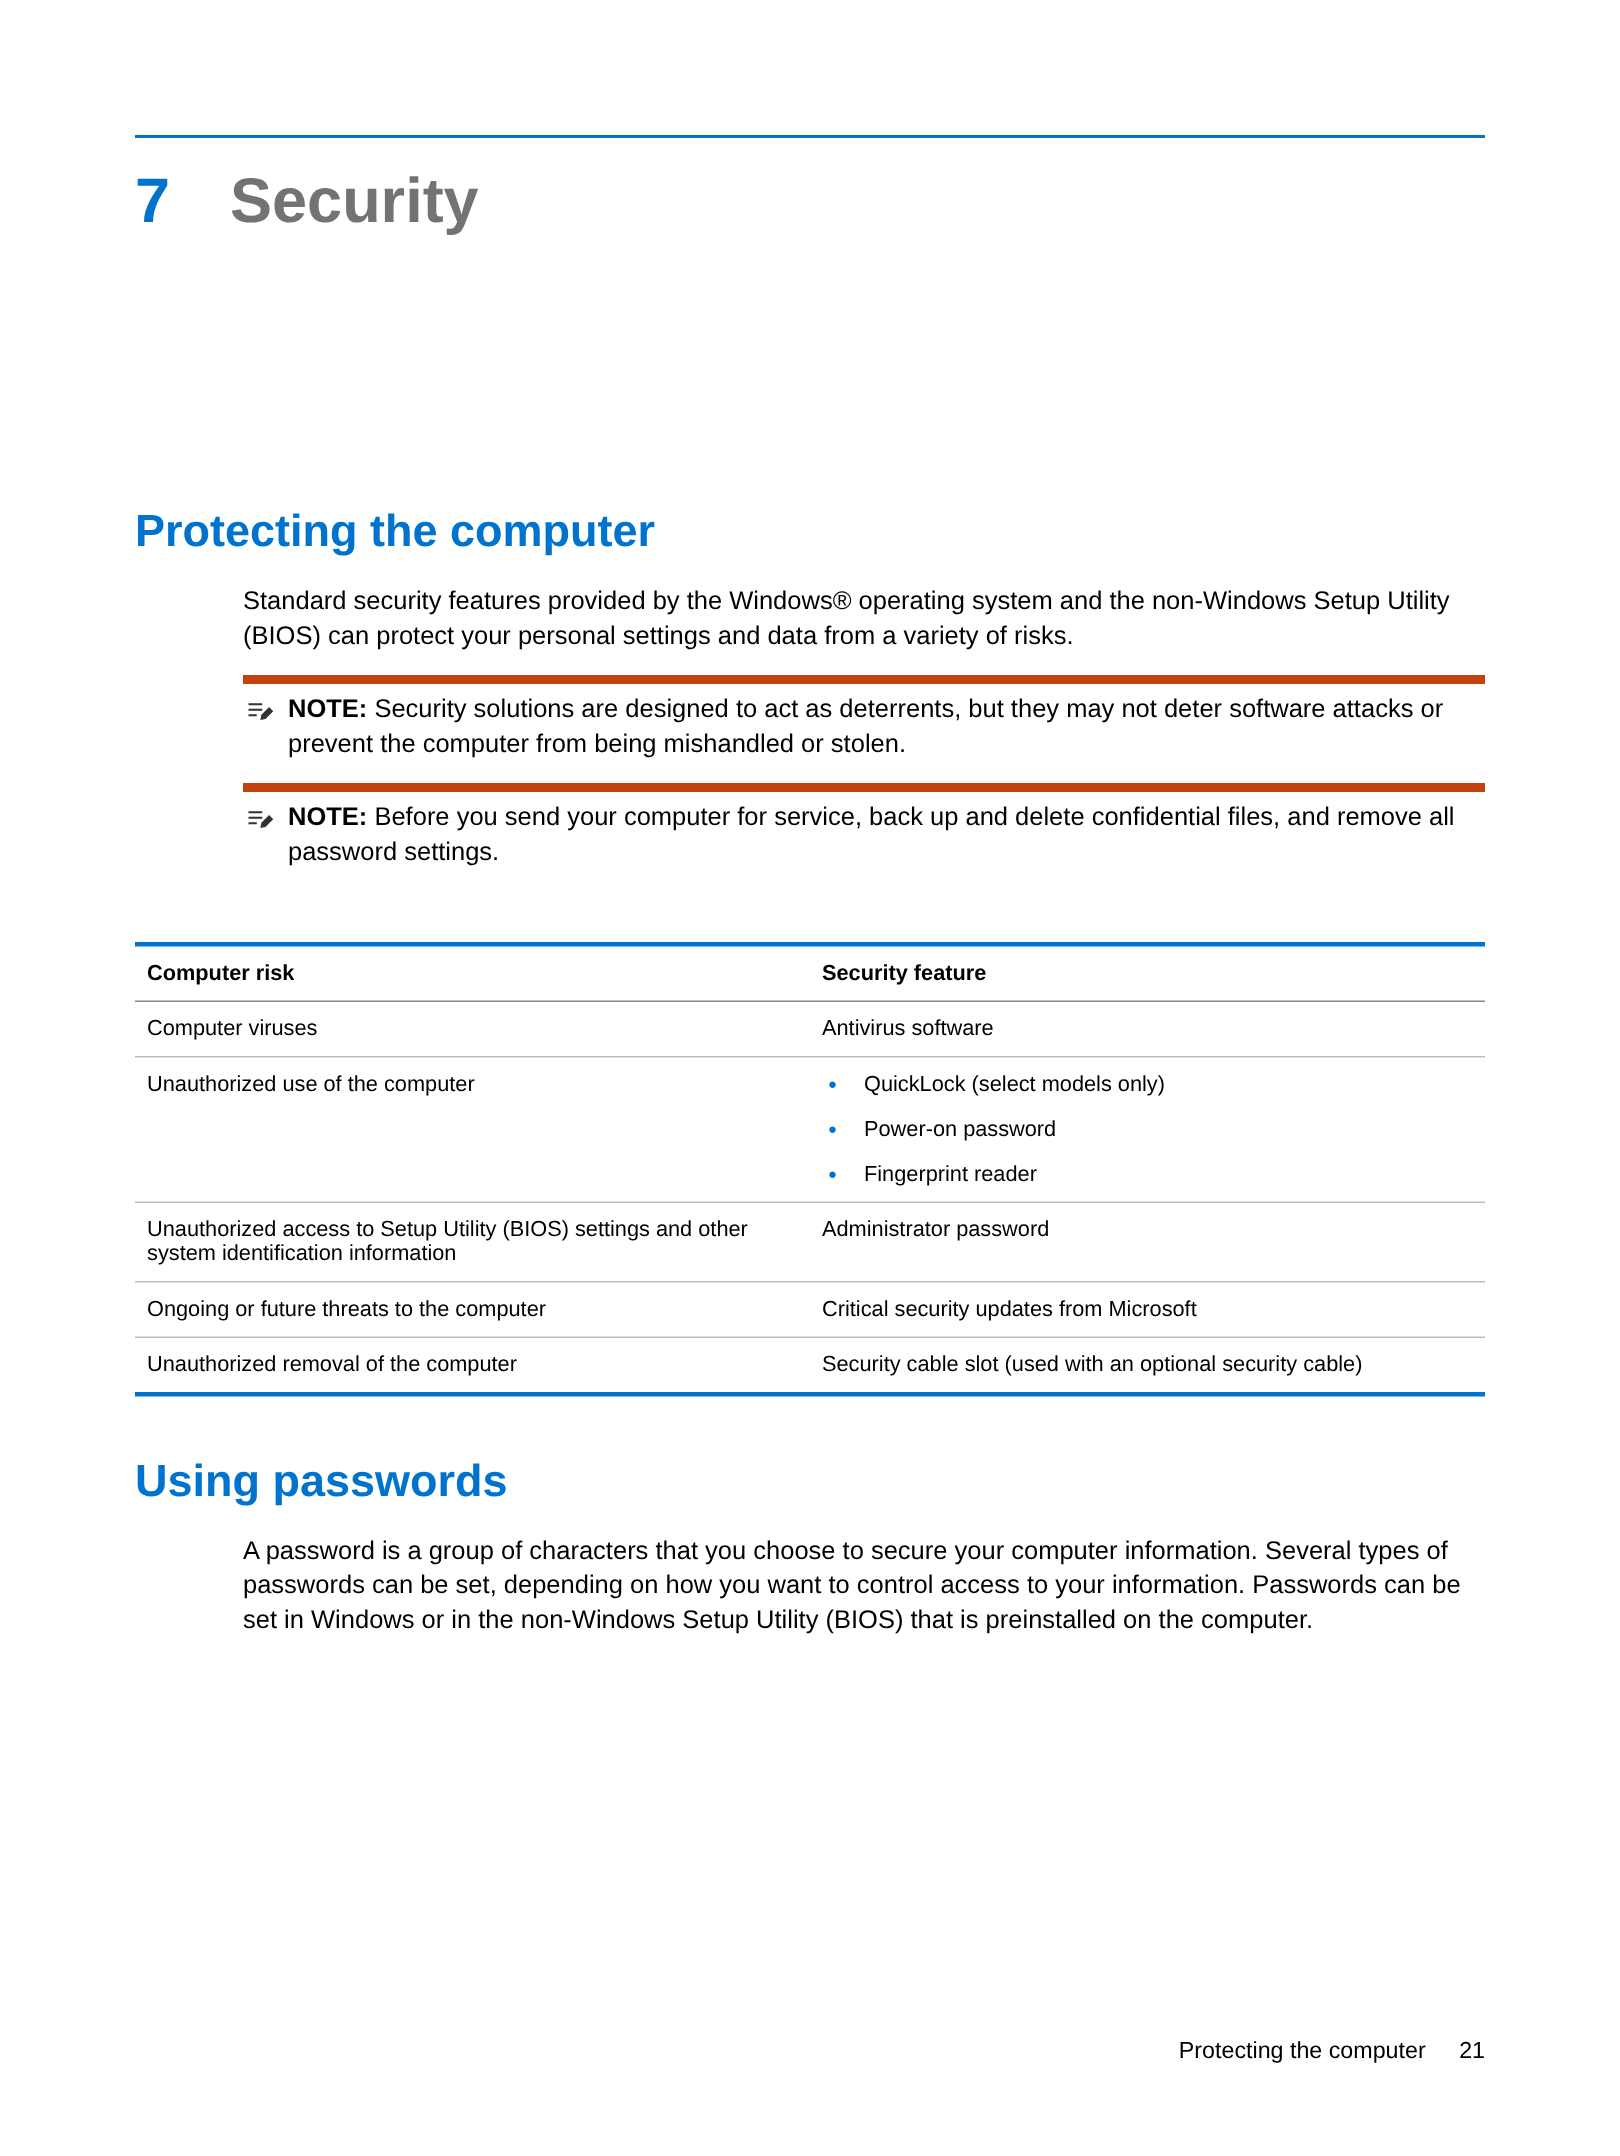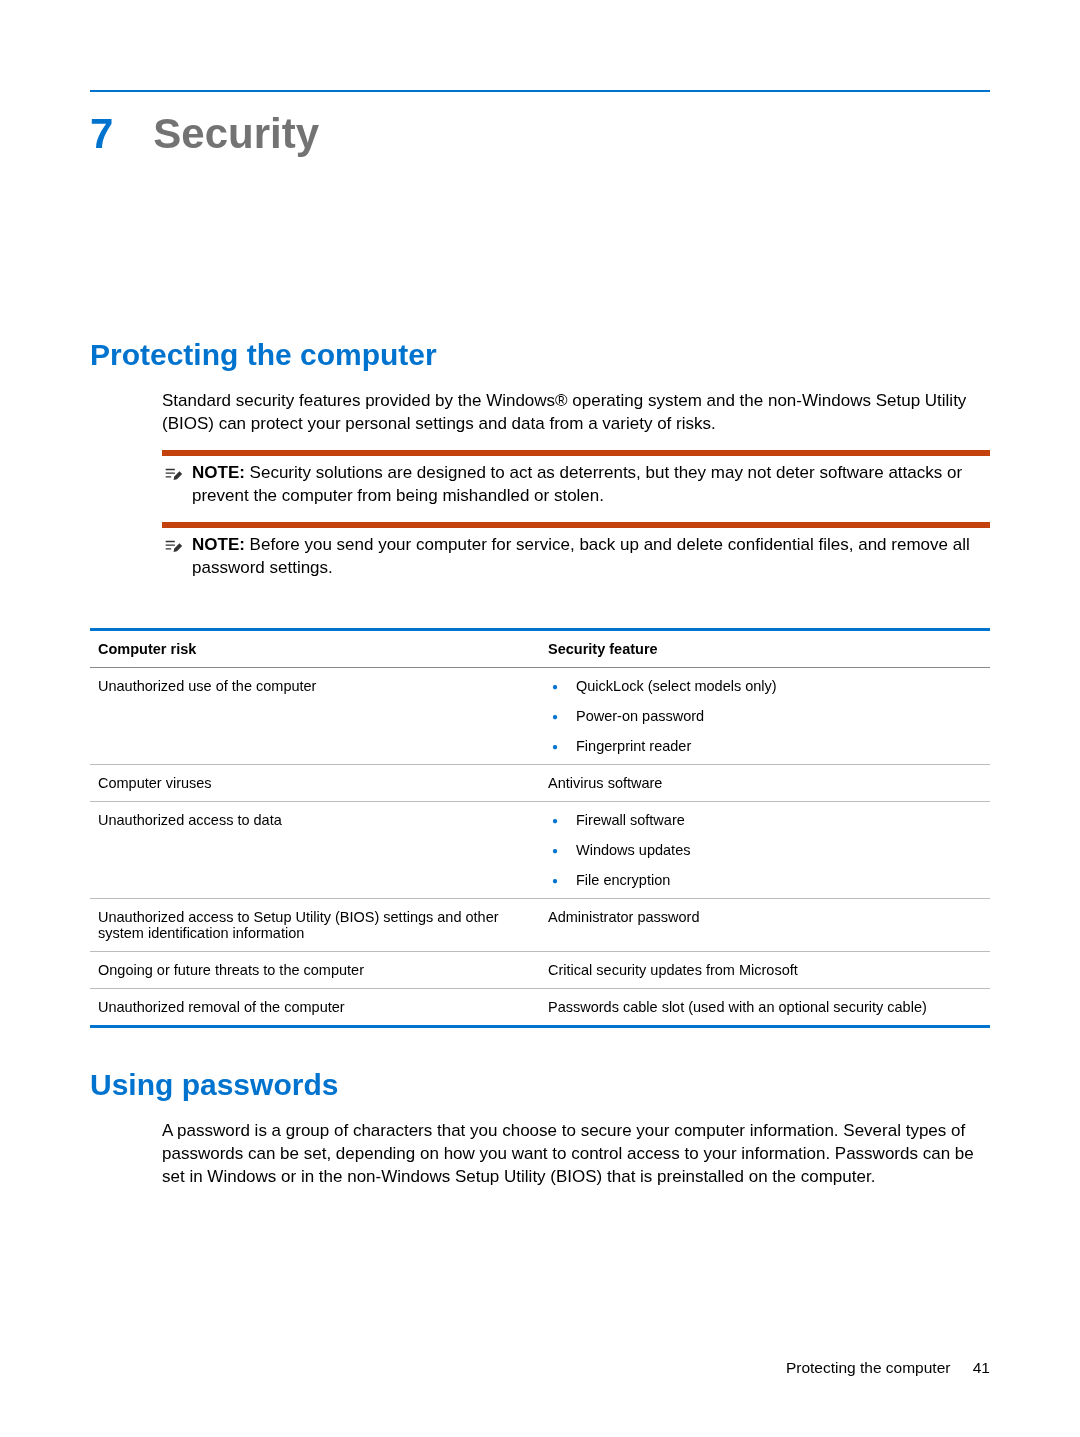--- a/index.html
+++ b/index.html
@@ -163,61 +163,51 @@
   <div class="table-wrap">
     <table>
       <thead>
         <tr>
           <th>Computer risk</th>
           <th>Security feature</th>
         </tr>
       </thead>
       <tbody id="table-body">
           <tr>
+            <td>Computer viruses</td>
+            <td>Antivirus software</td>
+          </tr>
+          <tr>
             <td>Unauthorized use of the computer</td>
             <td>
               <ul class="bullets">
                 <li>QuickLock (select models only)</li>
                 <li>Power-on password</li>
                 <li>Fingerprint reader</li>
               </ul>
             </td>
           </tr>
           <tr>
-            <td>Computer viruses</td>
-            <td>Antivirus software</td>
-          </tr>
-          <tr>
-            <td>Unauthorized access to data</td>
-            <td>
-              <ul class="bullets">
-                <li>Firewall software</li>
-                <li>Windows updates</li>
-                <li>File encryption</li>
-              </ul>
-            </td>
-          </tr>
-          <tr>
             <td>Unauthorized access to Setup Utility (BIOS) settings and other system identification information</td>
             <td>Administrator password</td>
           </tr>
           <tr>
             <td>Ongoing or future threats to the computer</td>
             <td>Critical security updates from Microsoft</td>
           </tr>
           <tr>
             <td>Unauthorized removal of the computer</td>
-            <td>Passwords cable slot (used with an optional security cable)</td>
+            <td>Security cable slot (used with an optional security cable)</td>
           </tr>
         </tbody>
     </table>
   </div>
 
   <div class="section2-gap"></div>
 
   <h2 class="h2">Using passwords</h2>
   <p class="body-text">A password is a group of characters that you choose to secure your computer information. Several types of passwords can be set, depending on how you want to control access to your information. Passwords can be set in Windows or in the non-Windows Setup Utility (BIOS) that is preinstalled on the computer.</p>
 </div>
 
 <div class="footer">
   <span>Protecting the computer</span>
-  <span class="pnum">41</span>
+  <span class="pnum">21</span>
 </div>
 
 </body></html>

